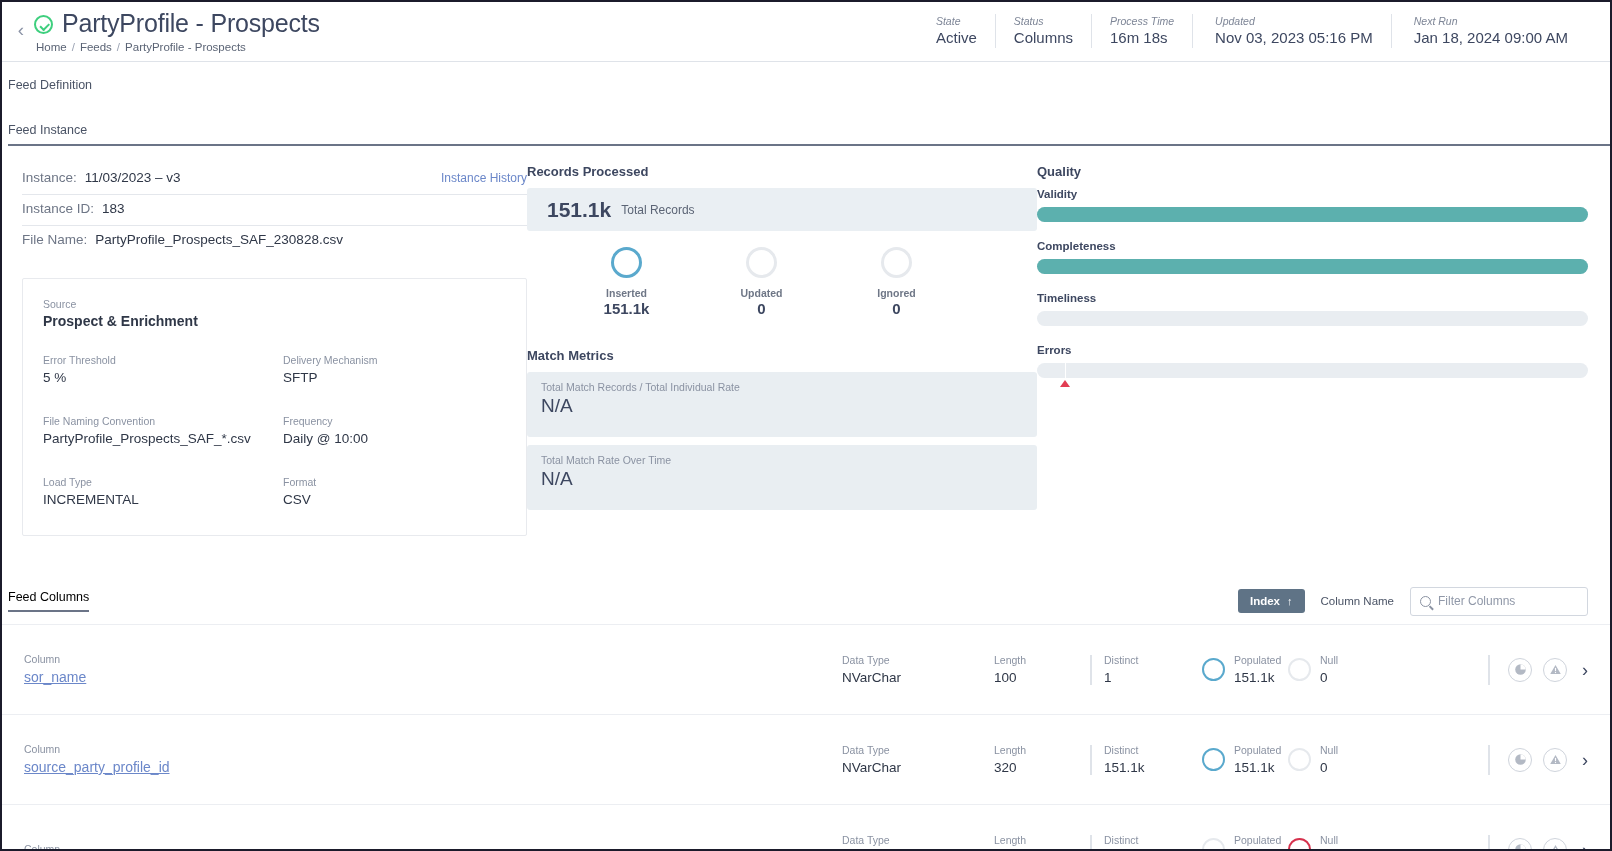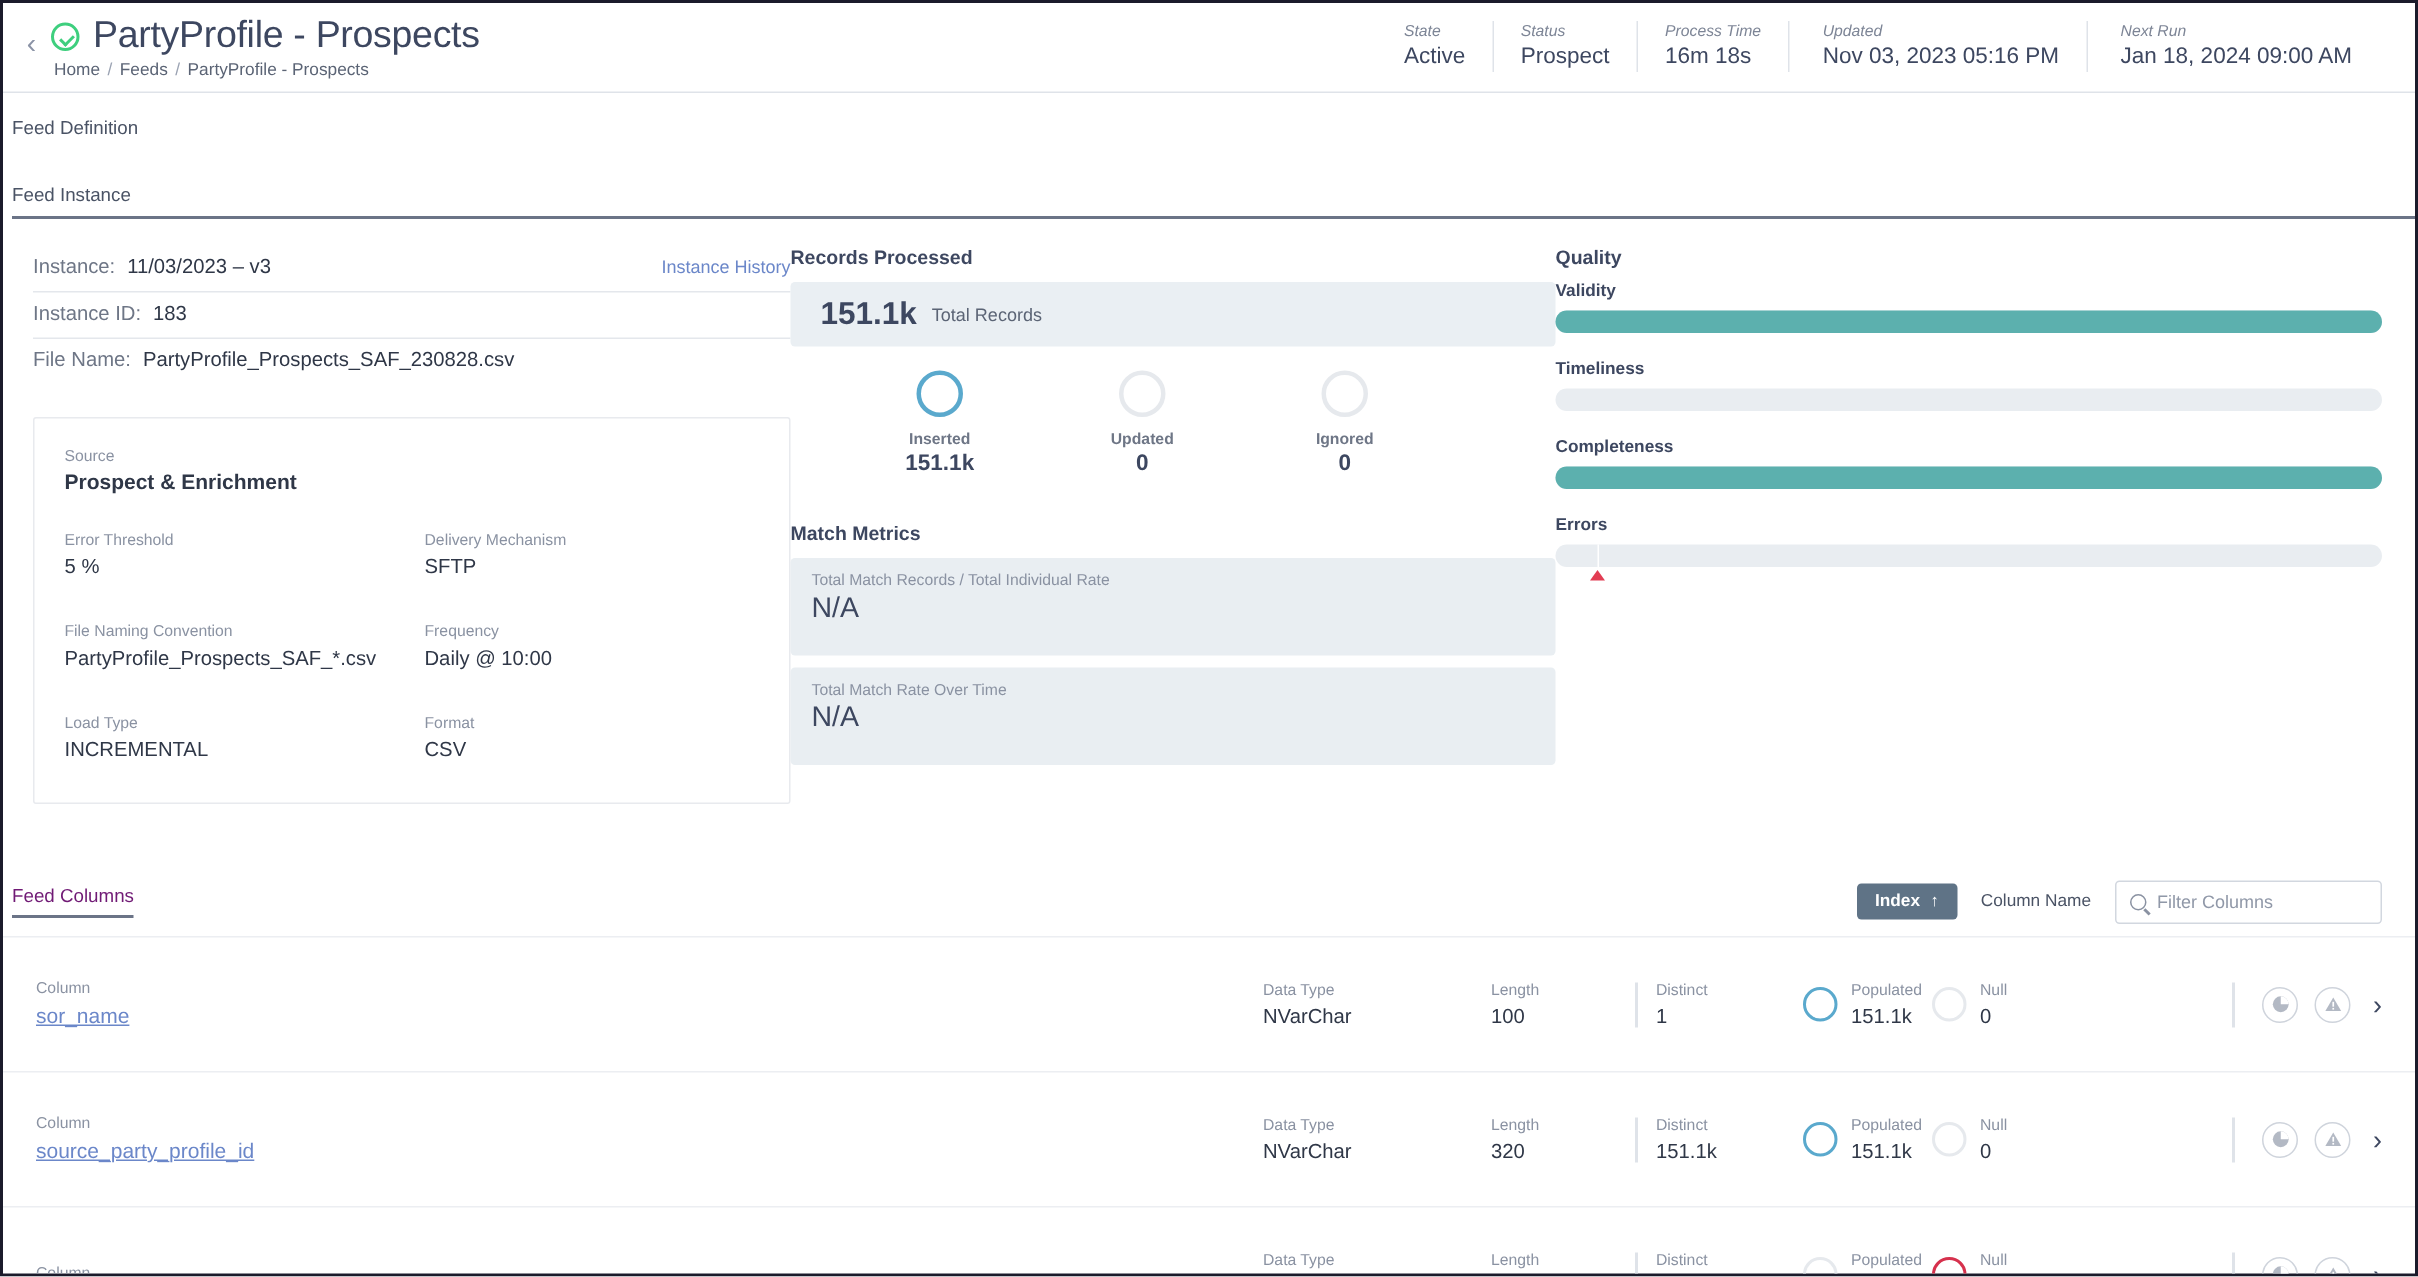--- a/index.html
+++ b/index.html
@@ -254,21 +254,21 @@
   
   .feed-columns-wrap { margin-top: 42px; }
   .fc-header {
     display: flex;
     align-items: center;
     padding: 0 22px 0 6px;
     height: 46px;
   }
   .fc-tab {
     font-size: 12.5px;
-    color: #701a75;
+    color: #000000;
     border-bottom: 2px solid #6b7487;
     padding-bottom: 6px;
     cursor: pointer;
   }
   .fc-tools {
     margin-left: auto;
     display: flex;
     align-items: center;
     gap: 16px;
   }
@@ -421,21 +421,21 @@
       </div>
     </div>
 
     <div class="header-meta">
       <div class="meta-item">
         <div class="meta-label">State</div>
         <div class="meta-value">Active</div>
       </div>
       <div class="meta-item">
         <div class="meta-label">Status</div>
-        <div class="meta-value">Prospect</div>
+        <div class="meta-value">Columns</div>
       </div>
       <div class="meta-item">
         <div class="meta-label">Process Time</div>
         <div class="meta-value">16m 18s</div>
       </div>
       <div class="meta-item wide">
         <div class="meta-label">Updated</div>
         <div class="meta-value">Nov 03, 2023 05:16 PM</div>
       </div>
       <div class="meta-item wide">
@@ -540,30 +540,30 @@
       <div class="section-title">Quality</div>
 
       <div class="quality-item">
         <div class="q-label">Validity</div>
         <div class="q-track">
           <div class="q-fill" id="fill-validity" style="width: 100%;"></div>
         </div>
       </div>
 
       <div class="quality-item">
+        <div class="q-label">Completeness</div>
+        <div class="q-track">
+          <div class="q-fill" id="fill-completeness" style="width: 100%;"></div>
+        </div>
+      </div>
+
+      <div class="quality-item">
         <div class="q-label">Timeliness</div>
         <div class="q-track">
           <div class="q-fill" id="fill-timeliness" style="width: 0%;"></div>
-        </div>
-      </div>
-
-      <div class="quality-item">
-        <div class="q-label">Completeness</div>
-        <div class="q-track">
-          <div class="q-fill" id="fill-completeness" style="width: 100%;"></div>
         </div>
       </div>
 
       <div class="quality-item">
         <div class="q-label">Errors</div>
         <div class="q-track">
           <div class="q-fill" id="fill-errors" style="width: 0%;"></div>
           <div class="q-marker-line" id="marker-line-errors" style="left: 5%;"></div>
           <div class="q-marker-tri" id="marker-tri-errors" style="left: 5%;"></div>
         </div>

